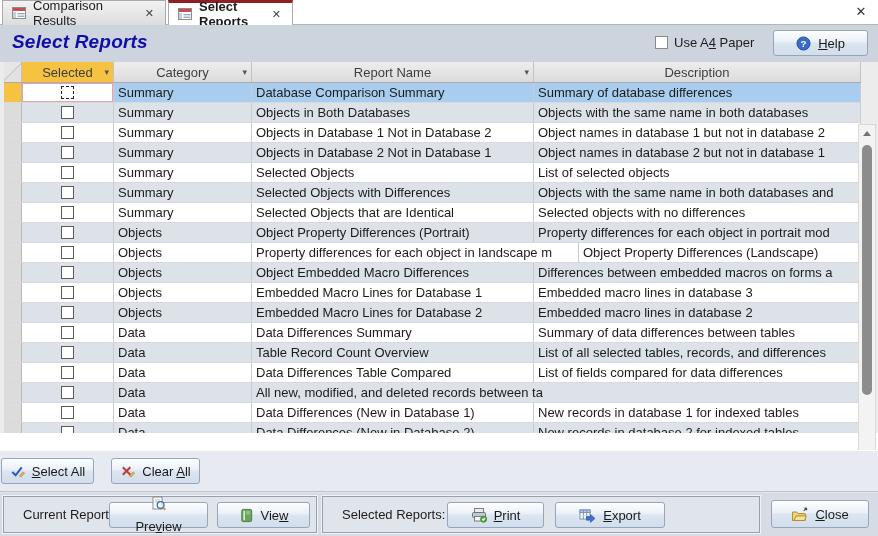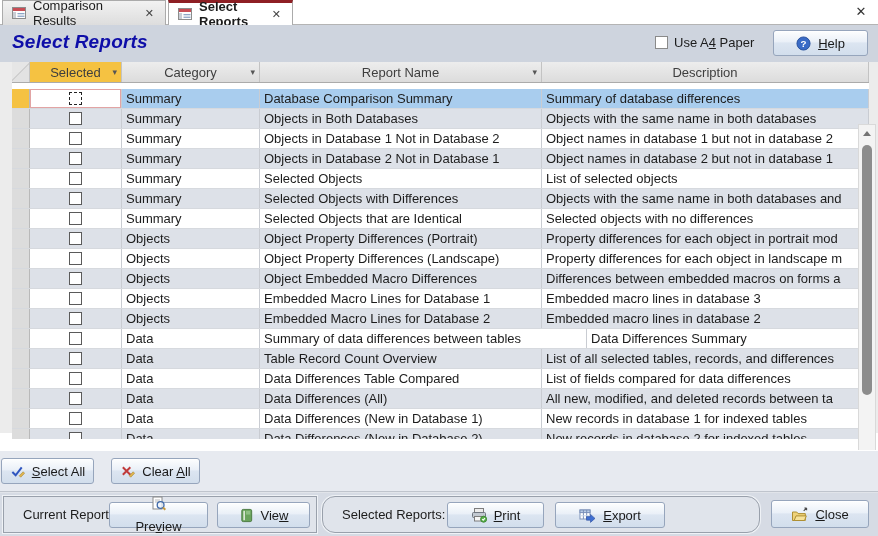--- a/index.html
+++ b/index.html
@@ -31,30 +31,30 @@
   .a4wrap{position:absolute; left:655px; top:10px; display:flex; align-items:center; gap:6px;}
   .cb13{width:13px; height:13px; background:#fff; border:1px solid #8a8a8a; display:inline-block;}
   .btn{display:inline-flex; align-items:center; justify-content:center; gap:7px; height:26px;
        border:1px solid var(--btn-border); border-radius:3px; color:#1a1a1a;
        background:linear-gradient(180deg,#FDFEFE,#EAF0F8 45%,#DCE5F1 50%,#D2DEEC);
        box-shadow:inset 0 1px 0 #fff; padding:0 13px; font-size:13px; cursor:default; white-space:nowrap;}
   .helpbtn{position:absolute; left:773px; top:5px; width:95px;}
 
   
   .gridzone{position:absolute; left:0; top:62px; width:878px; height:371px; background:#ECECEC;}
-  .grid{position:absolute; left:12px; top:0; width:857px; height:371px; background:#fff;}
+  .grid{position:absolute; left:4px; top:0; width:857px; height:371px; background:#fff;}
   .ghead{display:flex; height:21px; background:linear-gradient(#EDEDED,#DCDCDC);
          border-bottom:1px solid #ABABAB; color:#3E3E3E;}
   .ghead .hc{position:relative; display:flex; align-items:center; justify-content:center;
              border-right:1px solid #C3C3C3; height:100%; font-size:13px;}
   .hc .arrow{position:absolute; right:4px; top:5px; font-size:9px; color:#555;}
   .corner{background:linear-gradient(135deg,#E6E6E6 47%,#BFBFBF 50%,#E2E2E2 53%);}
   .hc.gold{background:var(--accent-gold);}
   .c-sel{width:18px;} .c-chk{width:92px;} .c-cat{width:138px;} .c-name{width:282px;} .c-desc{flex:1;}
-  .gbody{height:350px; overflow:hidden;margin-top:6px;}
+  .gbody{height:350px; overflow:hidden;}
   .grid-row{display:flex; height:20px; background:#fff; border-bottom:1px solid #D6D9DE;}
   .grid-row.alt{background:var(--alt-row);}
   .grid-row.sel{background:var(--selection-blue);}
   .grid-row .cell{border-right:1px solid var(--grid-line); height:100%; display:flex; align-items:center;
                   padding:0 4px; white-space:nowrap; overflow:hidden; font-size:13px;}
   .grid-row .selcol{background:#DCDCDC; border-right:1px solid #B9B9B9; padding:0;}
   .grid-row.cur .selcol{background:var(--accent-gold);}
   .grid-row .chkcell{justify-content:center;}
   .grid-row.cur .chkcell{background:#fff; box-shadow:inset 0 0 0 1px var(--focus-pink);}
   .chk{width:13px; height:13px; background:#fff; border:1px solid #5a5a5a;}
@@ -101,21 +101,21 @@
   .b-selectall{left:1px; width:93px;}
   .b-clearall{left:111px; width:89px;}
   .divider{position:absolute; left:0; top:491px; width:878px; height:2px;
            background:linear-gradient(#AEB4BE,#F2F4F8);}
 
   
   .footer{position:absolute; left:0; top:493px; width:878px; height:43px; background:var(--footer-bg);}
   .group{position:absolute; top:3px; height:37px; background:#E0E4EB; border:1px solid #99A0AB;
          box-shadow:0 0 0 1px #EFF2F6; display:flex; align-items:center;}
   .g1{left:3px; width:314px;}
-  .g2{left:322px; width:438px;border-radius:13px;}
+  .g2{left:322px; width:438px;}
   .group .glabel{margin-left:19px; white-space:nowrap;}
   .group .btn{position:absolute; top:5px;}
   .b-preview{left:105px; width:99px;flex-direction:column;}
   .b-view{left:213px; width:93px;}
   .b-print{left:124px; width:97px;}
   .b-export{left:232px; width:110px;}
   .b-close{position:absolute; left:771px; top:7px; width:98px; height:28px;}
   u{text-decoration:underline;}
   svg{display:block;}
 </style>
@@ -263,22 +263,22 @@
     <div class="cell c-cat">Objects</div>
     <div class="cell c-name">Object Property Differences (Portrait)</div>
     <div class="cell c-desc">Property differences for each object in portrait mod</div>
   </div>
           <div class="grid-row">
     <div class="cell selcol c-sel"></div>
     <div class="cell chkcell c-chk">
               <span class="chk"></span>
             </div>
     <div class="cell c-cat">Objects</div>
+    <div class="cell c-desc">Property differences for each object in landscape m</div>
     <div class="cell c-name">Object Property Differences (Landscape)</div>
-    <div class="cell c-desc">Property differences for each object in landscape m</div>
   </div>
           <div class="grid-row alt">
     <div class="cell selcol c-sel"></div>
     <div class="cell chkcell c-chk">
               <span class="chk"></span>
             </div>
     <div class="cell c-cat">Objects</div>
     <div class="cell c-name">Object Embedded Macro Differences</div>
     <div class="cell c-desc">Differences between embedded macros on forms a</div>
   </div>
@@ -299,22 +299,22 @@
     <div class="cell c-cat">Objects</div>
     <div class="cell c-name">Embedded Macro Lines for Database 2</div>
     <div class="cell c-desc">Embedded macro lines in database 2</div>
   </div>
           <div class="grid-row">
     <div class="cell selcol c-sel"></div>
     <div class="cell chkcell c-chk">
               <span class="chk"></span>
             </div>
     <div class="cell c-cat">Data</div>
+    <div class="cell c-name">Data Differences Summary</div>
     <div class="cell c-desc">Summary of data differences between tables</div>
-    <div class="cell c-name">Data Differences Summary</div>
   </div>
           <div class="grid-row alt">
     <div class="cell selcol c-sel"></div>
     <div class="cell chkcell c-chk">
               <span class="chk"></span>
             </div>
     <div class="cell c-cat">Data</div>
     <div class="cell c-name">Table Record Count Overview</div>
     <div class="cell c-desc">List of all selected tables, records, and differences</div>
   </div>
@@ -326,21 +326,20 @@
     <div class="cell c-cat">Data</div>
     <div class="cell c-name">Data Differences Table Compared</div>
     <div class="cell c-desc">List of fields compared for data differences</div>
   </div>
           <div class="grid-row alt">
     <div class="cell selcol c-sel"></div>
     <div class="cell chkcell c-chk">
               <span class="chk"></span>
             </div>
     <div class="cell c-cat">Data</div>
-    <div class="cell c-name">Data Differences (All)</div>
     <div class="cell c-desc">All new, modified, and deleted records between ta</div>
   </div>
           <div class="grid-row">
     <div class="cell selcol c-sel"></div>
     <div class="cell chkcell c-chk">
               <span class="chk"></span>
             </div>
     <div class="cell c-cat">Data</div>
     <div class="cell c-name">Data Differences (New in Database 1)</div>
     <div class="cell c-desc">New records in database 1 for indexed tables</div>

